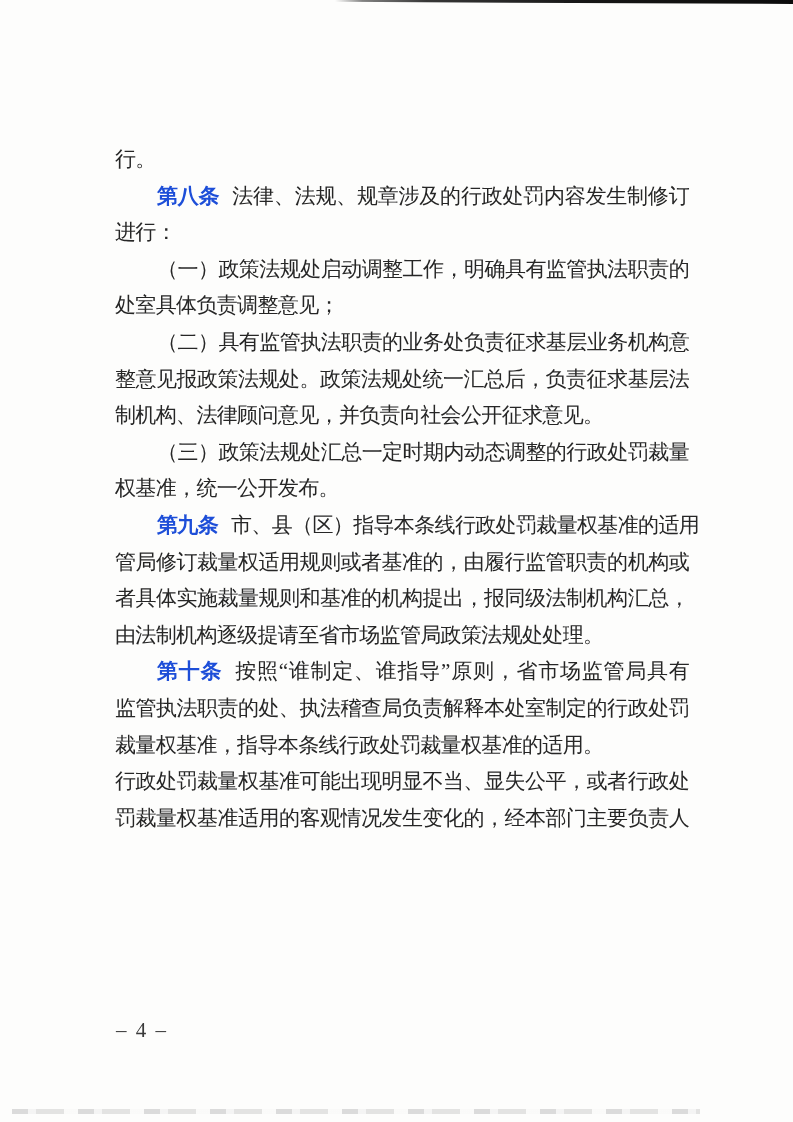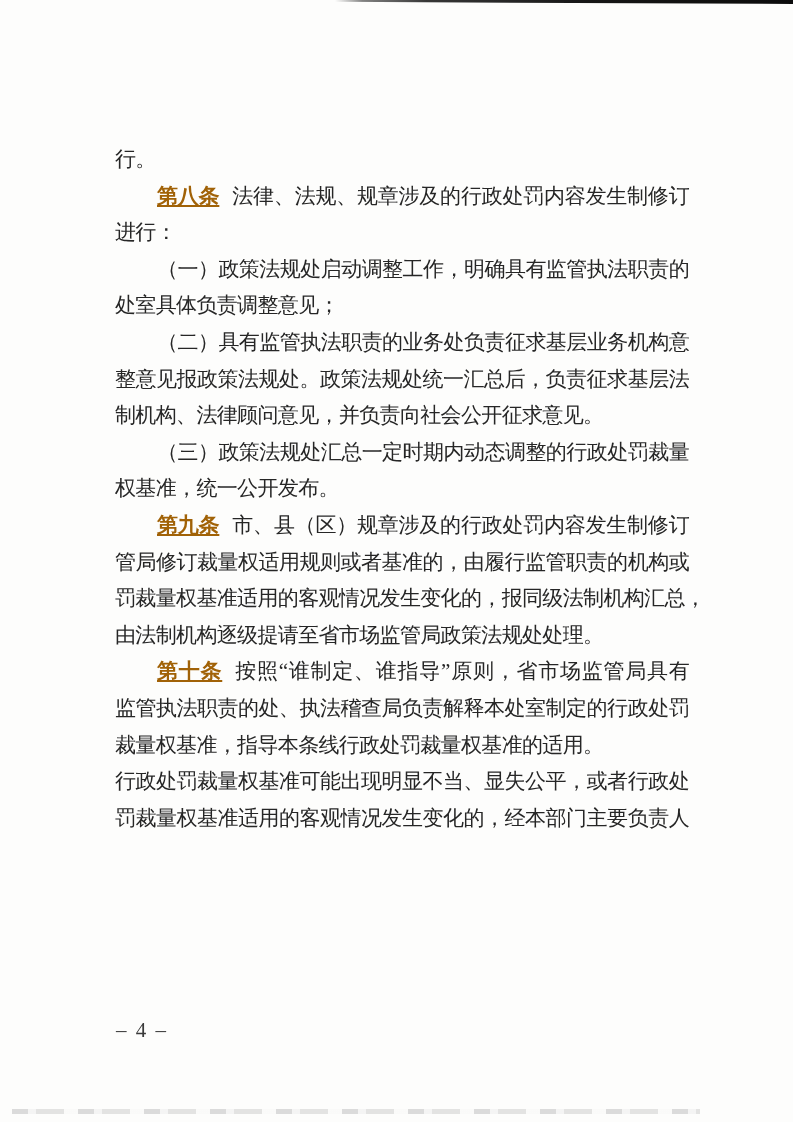--- a/index.html
+++ b/index.html
@@ -39,23 +39,22 @@
     text-align-last:justify;
   }
   .line.flush{
     text-align-last:left;
   }
   .line.indent{
     text-indent:42px;
   }
   .term{
     font-weight:700;
-    color:#a16207;
+    color:#1d4ed8;
     margin-right:13px;
-    text-decoration:underline;
   }
 
   
   .footer{
     position:absolute;left:116px;top:1018px;
     font-size:21px;color:#3a3a3a;letter-spacing:2px;
   }
 </style>
 </head>
 <body>
@@ -68,23 +67,23 @@
       <div class="line flush">行。</div>
       <div class="line indent"><span class="term">第八条</span><span>法律、法规、规章涉及的行政处罚内容发生制修订</span></div>
       <div class="line flush">进行：</div>
       <div class="line indent">（一）政策法规处启动调整工作，明确具有监管执法职责的</div>
       <div class="line flush">处室具体负责调整意见；</div>
       <div class="line indent">（二）具有监管执法职责的业务处负责征求基层业务机构意</div>
       <div class="line">整意见报政策法规处。政策法规处统一汇总后，负责征求基层法</div>
       <div class="line flush">制机构、法律顾问意见，并负责向社会公开征求意见。</div>
       <div class="line indent">（三）政策法规处汇总一定时期内动态调整的行政处罚裁量</div>
       <div class="line flush">权基准，统一公开发布。</div>
-      <div class="line indent"><span class="term">第九条</span><span>市、县（区）规章涉及的行政处罚内容发生制修订</span></div>
+      <div class="line indent"><span class="term">第九条</span><span>市、县（区）指导本条线行政处罚裁量权基准的适用</span></div>
       <div class="line">管局修订裁量权适用规则或者基准的，由履行监管职责的机构或</div>
-      <div class="line">罚裁量权基准适用的客观情况发生变化的，报同级法制机构汇总，</div>
+      <div class="line">者具体实施裁量规则和基准的机构提出，报同级法制机构汇总，</div>
       <div class="line flush">由法制机构逐级提请至省市场监管局政策法规处处理。</div>
       <div class="line indent"><span class="term">第十条</span><span>按照“谁制定、谁指导”原则，省市场监管局具有</span></div>
       <div class="line">监管执法职责的处、执法稽查局负责解释本处室制定的行政处罚</div>
       <div class="line flush">裁量权基准，指导本条线行政处罚裁量权基准的适用。</div>
       <div class="line">行政处罚裁量权基准可能出现明显不当、显失公平，或者行政处</div>
       <div class="line">罚裁量权基准适用的客观情况发生变化的，经本部门主要负责人</div>
     </div>
 
   <div class="footer">– 4 –</div>
 

